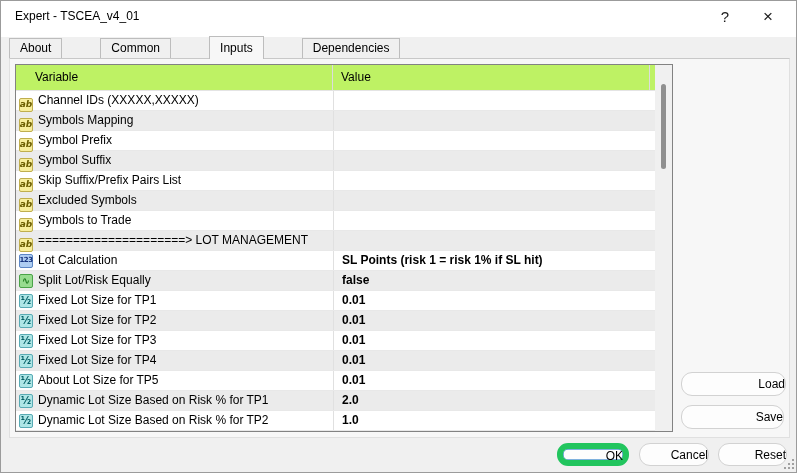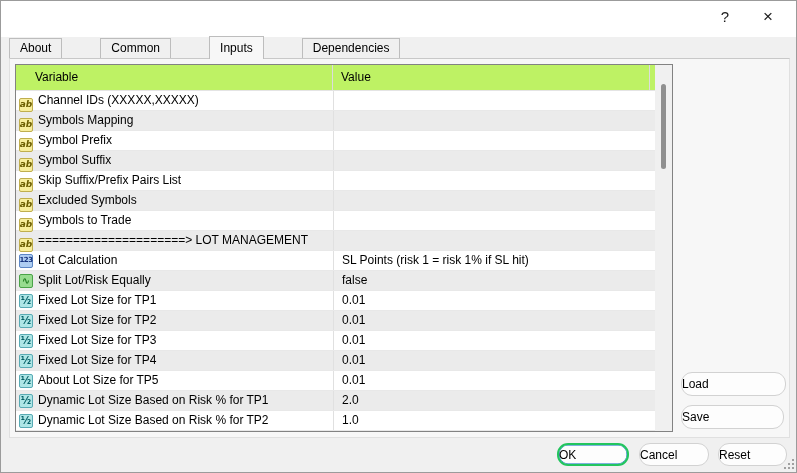--- a/index.html
+++ b/index.html
@@ -35,21 +35,21 @@
                  border-bottom:1px solid #e4e4e4; }
   .grid-header .hcol { border-right:1px solid #dcdcdc; }
   .hcol-variable { width:317px; padding-left:19px; }
   .hcol-value { width:317px; padding-left:8px; }
   .grid-rows { width:639px; }
   .row { display:flex; height:20px; line-height:19px; background:#ffffff;
          border-bottom:1px solid #e8e8e8; align-items:center; }
   .row.alt { background:#ebebeb; }
   .cell-var { flex:1; white-space:nowrap; overflow:hidden; }
   .cell-val { width:322px; align-self:stretch; line-height:19px; border-left:1px solid #e0e0e0;
-              padding-left:8px; white-space:nowrap; overflow:hidden; }
+              padding-left:8px; white-space:nowrap; overflow:hidden;font-weight:bold; }
 
   
   .picon { width:14px; height:14px; margin:0 5px 0 3px; border-radius:2px; flex:0 0 14px;
            display:inline-flex; align-items:center; justify-content:center;
            font-family:"DejaVu Sans",sans-serif; }
   .picon-string { background:#f8ee9c; border:1px solid #bfae4e; color:#6b5d00;
                   font-size:9px; font-style:italic; font-weight:bold;margin-top:8px; }
   .picon-int    { background:#aecdf2; border:1px solid #5c87c5; color:#16337f;
                   font-size:7px; font-weight:bold; letter-spacing:-0.5px; }
   .picon-bool   { background:#97dc8f; border:1px solid #4aa348; color:#1d7a1d;
@@ -58,39 +58,40 @@
                   font-size:10px; font-weight:bold; }
 
   
   .vscroll { position:absolute; top:0; right:0; width:17px; height:100%; background:#f0f0f0; }
   .vthumb { position:absolute; left:6px; top:19px; width:5px; height:85px; background:#8f8f8f;
             border-radius:3px; }
 
   
   .btn { position:absolute; background:#fdfdfd; border:1px solid #d2d2d2; border-radius:11px;
          font-family:"Liberation Sans","DejaVu Sans",sans-serif; font-size:12px; color:#000;
-         text-align:left; cursor:default; }
+         text-align:right; cursor:default; }
   .btn-load  { left:680px; top:371px; width:105px; height:24px; }
   .btn-save  { left:680px; top:404px; width:103px; height:24px; }
-  .btn-ok    { left:556px; top:442px; width:72px; height:23px; border:2px solid #22c55e;
+  .btn-ok    { left:556px; top:442px; width:72px; height:23px; border:6px solid #22c55e;
                box-shadow:inset 0 0 0 0.5px #0067c0; }
   .btn-cancel{ left:638px; top:442px; width:70px; height:23px; }
   .btn-reset { left:717px; top:442px; width:69px; height:23px; }
 
   
   .grip { position:absolute; right:2px; bottom:2px; width:11px; height:11px; }
   .grip::before { content:""; position:absolute; right:0; top:0; width:2px; height:2px; background:#a0a0a0;
     box-shadow: -4px 4px #a0a0a0, 0 4px #a0a0a0, -8px 8px #a0a0a0, -4px 8px #a0a0a0, 0 8px #a0a0a0; }
 </style>
 </head>
 <body>
 
 <div class="dialog">
 
   <div class="titlebar">
+    <span class="title-text">Expert - TSCEA_v4_01</span>
     <button class="cap-btn help-btn">?</button>
     <button class="cap-btn close-btn">×</button>
   </div>
 
   <div class="tabstrip">
     <div class="tab">About</div>
     <div class="tab">Common</div>
     <div class="tab active">Inputs</div>
     <div class="tab">Dependencies</div>
   </div>

